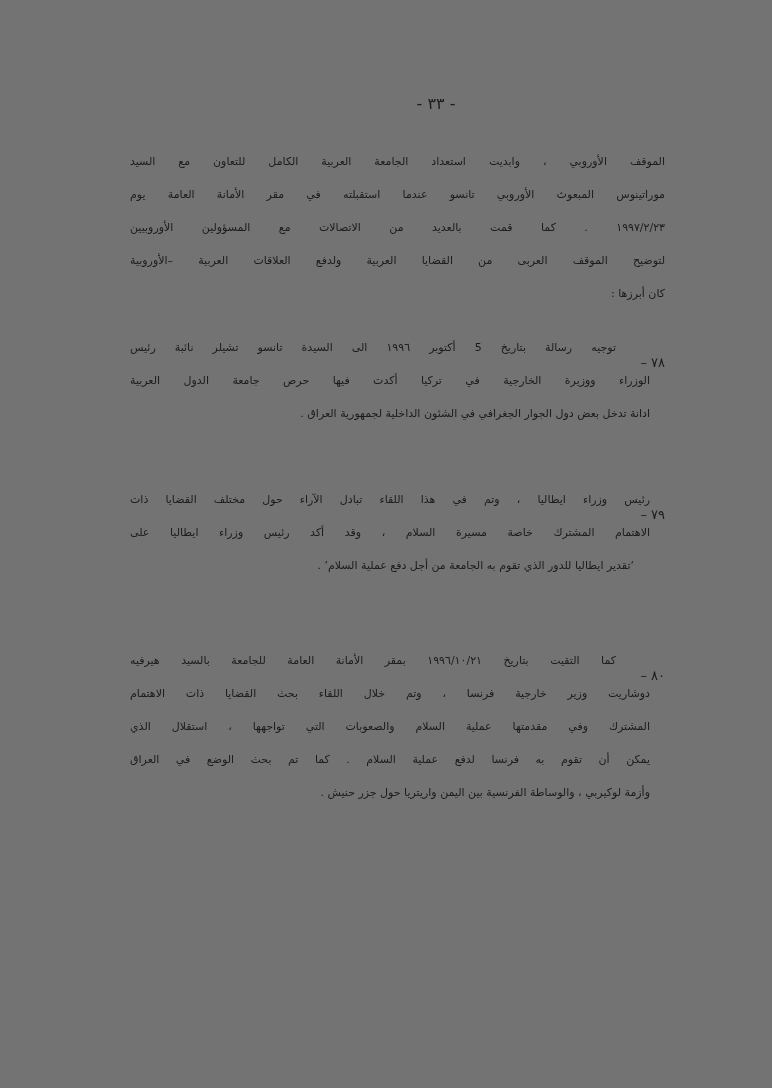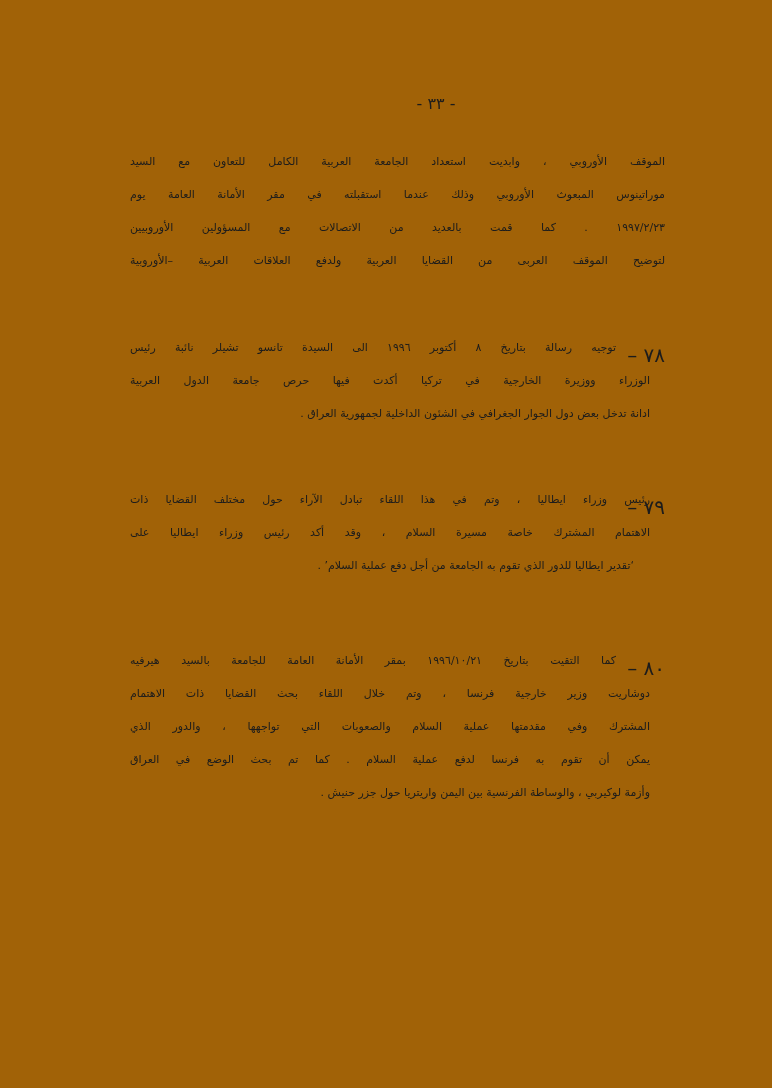--- a/index.html
+++ b/index.html
@@ -11,21 +11,21 @@
     width: 772px;
     height: 1088px;
     position: relative;
     overflow: hidden;
     font-family: "DejaVu Sans", sans-serif;
     color: #181818;
   }
   .page {
     position: absolute;
     inset: 0;
-    background: #a16207;
+    background: #737373;
   }
   .page-number {
     position: absolute;
     top: 94px;
     left: 376px;
     width: 120px;
     direction: rtl;
     text-align: center;
     font-size: 16px;
     letter-spacing: 2px;
@@ -40,25 +40,25 @@
   .item {
     position: absolute;
     right: 122px;
     width: 520px;
   }
   .item-78 { top: 331px; }
   .item-79 { top: 483px; }
   .item-80 { top: 644px; }
   .marker {
     position: absolute;
-    top: 8px;
+    top: 15px;
     right: -15px;
     direction: rtl;
     white-space: nowrap;
-    font-size: 20px;
+    font-size: 13px;
     line-height: 33px;
     color: #1c1c1c;
   }
   .line {
     direction: rtl;
     unicode-bidi: embed;
     font-size: 11px;
     line-height: 33px;
     height: 33px;
     overflow: hidden;
@@ -82,41 +82,42 @@
 </style>
 </head>
 <body>
 
 <div class="page">
 
   <div class="page-number">- ٣٣ -</div>
 
   <div class="intro">
     <div class="line">الموقف الأوروبي ، وابديت استعداد الجامعة العربية الكامل للتعاون مع السيد</div>
-    <div class="line">موراتينوس المبعوث الأوروبي وذلك عندما استقبلته في مقر الأمانة العامة يوم</div>
+    <div class="line">موراتينوس المبعوث الأوروبي تانسو عندما استقبلته في مقر الأمانة العامة يوم</div>
     <div class="line">١٩٩٧/٢/٢٣ . كما قمت بالعديد من الاتصالات مع المسؤولين الأوروبيين</div>
     <div class="line">لتوضيح الموقف العربى من القضايا العربية ولدفع العلاقات العربية –الأوروبية</div>
+    <div class="line end">كان أبرزها :</div>
   </div>
 
   <div class="item item-78">
     <span class="marker">٧٨ –</span>
-    <div class="line first">توجيه رسالة بتاريخ ٨ أكتوبر ١٩٩٦ الى السيدة تانسو تشيلر نائبة رئيس</div>
+    <div class="line first">توجيه رسالة بتاريخ 5 أكتوبر ١٩٩٦ الى السيدة تانسو تشيلر نائبة رئيس</div>
     <div class="line">الوزراء ووزيرة الخارجية في تركيا أكدت فيها حرص جامعة الدول العربية</div>
     <div class="line end">ادانة تدخل بعض دول الجوار الجغرافي في الشئون الداخلية لجمهورية العراق .</div>
   </div>
 
   <div class="item item-79">
     <span class="marker">٧٩ –</span>
     <div class="line">رئيس وزراء ايطاليا ، وتم في هذا اللقاء تبادل الآراء حول مختلف القضايا ذات</div>
     <div class="line">الاهتمام المشترك خاصة مسيرة السلام ، وقد أكد رئيس وزراء ايطاليا على</div>
     <div class="line quote">‘تقدير ايطاليا للدور الذي تقوم به الجامعة من أجل دفع عملية السلام’ .</div>
   </div>
 
   <div class="item item-80">
     <span class="marker">٨٠ –</span>
     <div class="line first">كما التقيت بتاريخ ١٩٩٦/١٠/٢١ بمقر الأمانة العامة للجامعة بالسيد هيرفيه</div>
     <div class="line">دوشاريت وزير خارجية فرنسا ، وتم خلال اللقاء بحث القضايا ذات الاهتمام</div>
-    <div class="line">المشترك وفي مقدمتها عملية السلام والصعوبات التي تواجهها ، والدور الذي</div>
+    <div class="line">المشترك وفي مقدمتها عملية السلام والصعوبات التي تواجهها ، استقلال الذي</div>
     <div class="line">يمكن أن تقوم به فرنسا لدفع عملية السلام . كما تم بحث الوضع في العراق</div>
     <div class="line end">وأزمة لوكيربي ، والوساطة الفرنسية بين اليمن واريتريا حول جزر حنيش .</div>
   </div>
 
 </div>
 
 </body></html>

